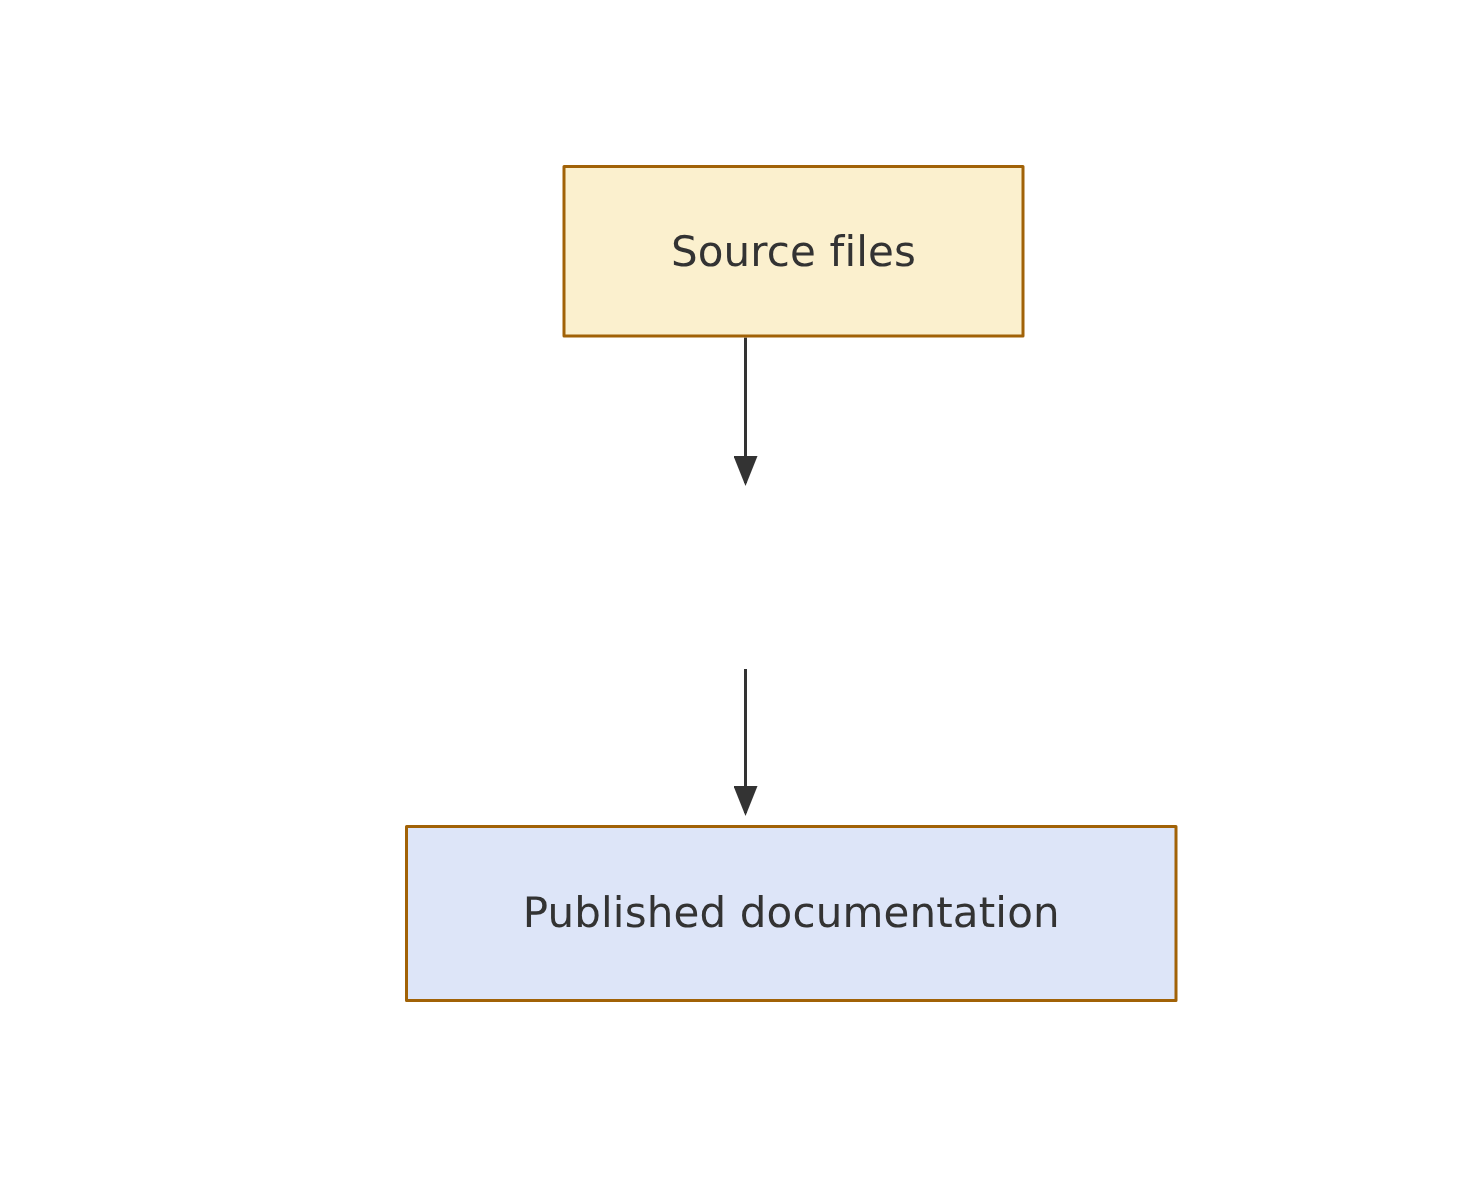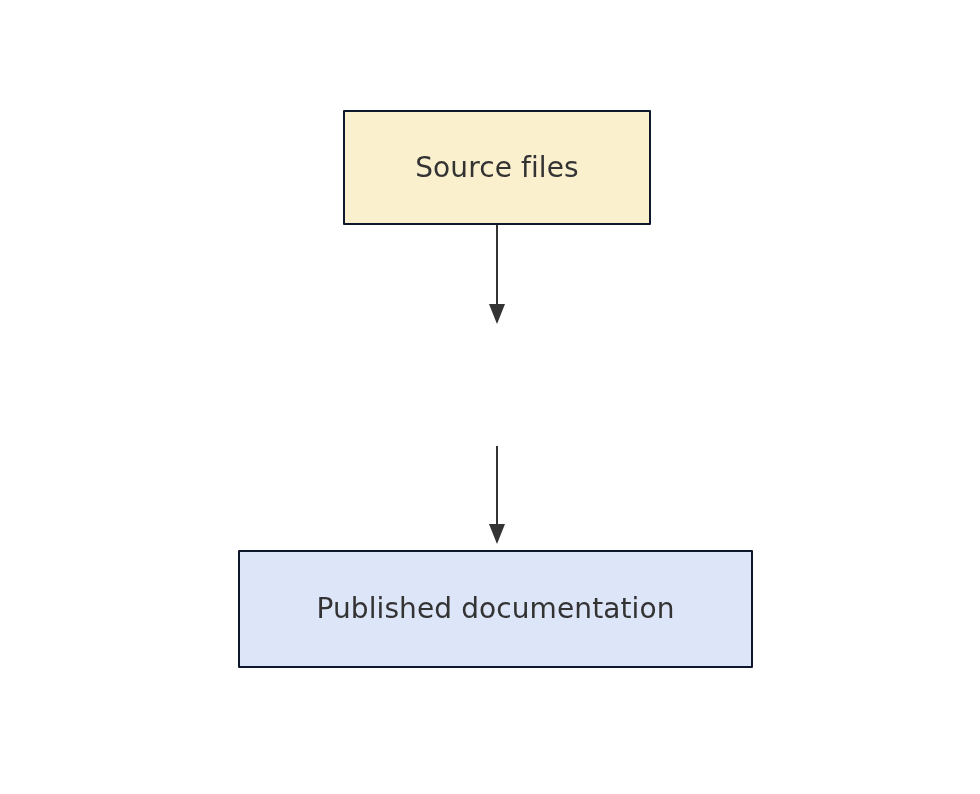--- a/index.html
+++ b/index.html
@@ -15,25 +15,26 @@
   }
   #diagram-canvas {
     position: relative;
     width: 980px;
     height: 794px;
     background: #ffffff;
   }
   .node {
     position: absolute;
     box-sizing: border-box;
-    border: 2px solid #0f172a;
+    border: 2px solid #a16207;
     border-radius: 1px;
     display: flex;
     align-items: center;
     justify-content: center;
+    margin-left: 32px;
   }
   .node-label {
     font-family: "DejaVu Sans", sans-serif;
     font-size: 28px;
     font-weight: 400;
     color: #333333;
     line-height: 1;
     letter-spacing: 0.1px;
     white-space: nowrap;
   }

